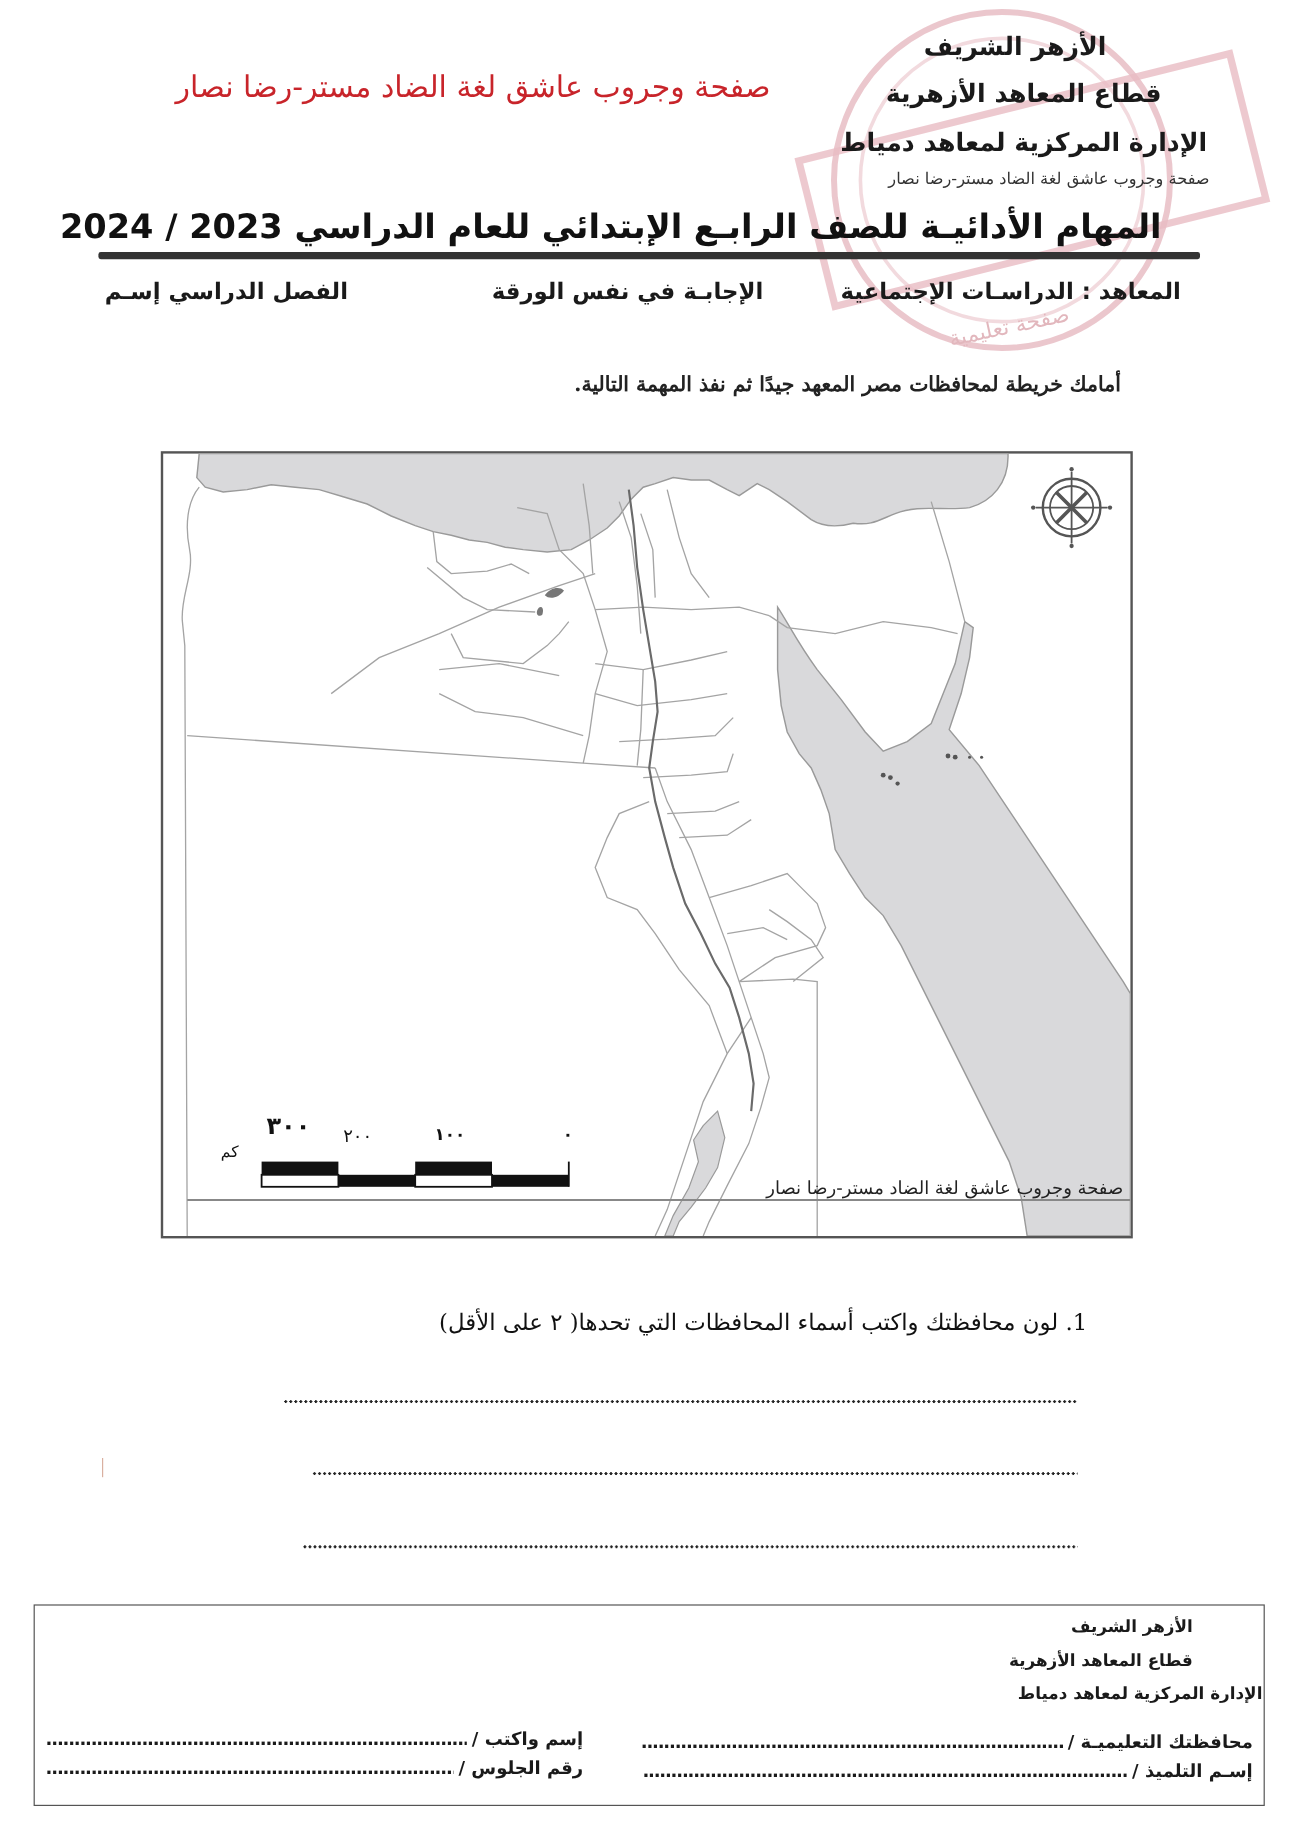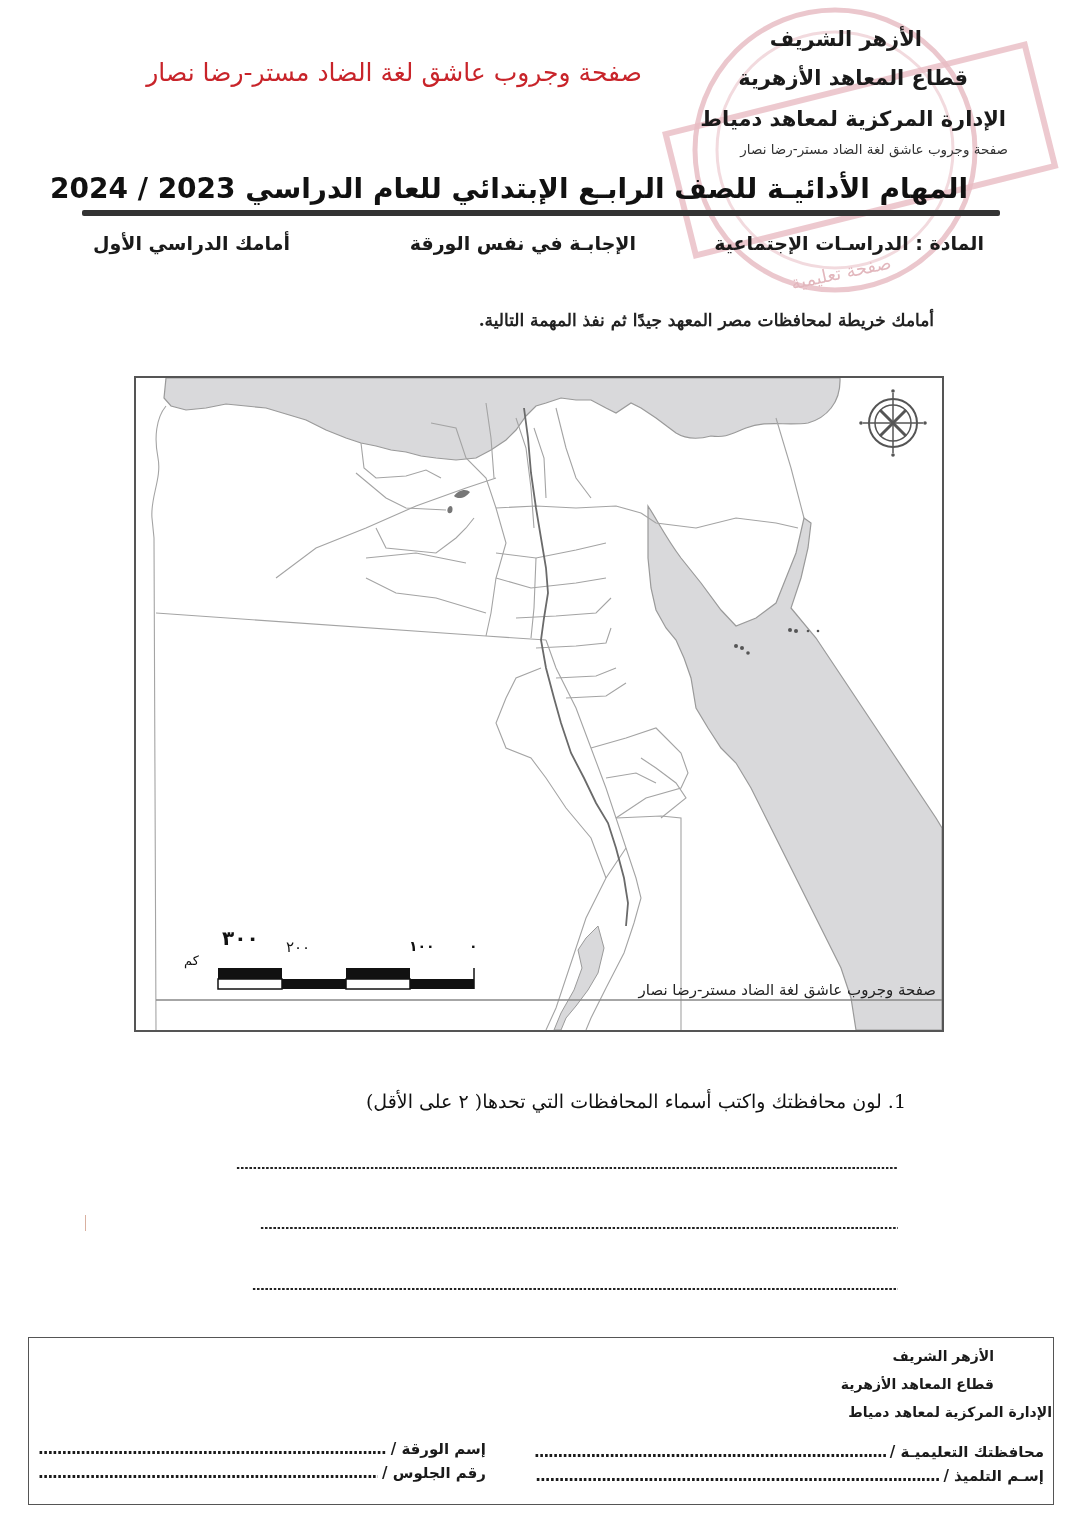--- a/index.html
+++ b/index.html
@@ -56,23 +56,23 @@
 <div class="abs rtl inst-line" style="right:158px;top:27px;">الأزهر الشريف</div>
 <div class="abs rtl inst-line" style="right:112px;top:66px;">قطاع المعاهد الأزهرية</div>
 <div class="abs rtl inst-line" style="right:74px;top:107px;">الإدارة المركزية لمعاهد دمياط</div>
 <div class="abs rtl brand-small" style="right:72px;top:141px;">صفحة وجروب عاشق لغة الضاد مستر-رضا نصار</div>
 
 <div class="abs rtl brand-red" style="right:438px;top:58px;">صفحة وجروب عاشق لغة الضاد مستر-رضا نصار</div>
 
 <div class="abs rtl main-title" style="right:112px;top:172px;">المهام الأدائيـة للصف الرابـع الإبتدائي للعام الدراسي 2023 / 2024</div>
 <div class="abs title-rule" style="left:82px;top:210px;width:918px;"></div>
 
-<div class="abs rtl meta-item" style="right:96px;top:232px;">المادة : الدراسـات الإجتماعية</div>
+<div class="abs rtl meta-item" style="right:96px;top:232px;">المعاهد : الدراسـات الإجتماعية</div>
 <div class="abs rtl meta-item" style="right:444px;top:232px;">الإجابـة في  نفس الورقة</div>
-<div class="abs rtl meta-item" style="right:790px;top:232px;">أمامك الدراسي الأول</div>
+<div class="abs rtl meta-item" style="right:790px;top:232px;">الفصل الدراسي إسـم</div>
 
 <div class="abs rtl instruction" style="right:146px;top:310px;">أمامك خريطة لمحافظات مصر المعهد جيدًا ثم نفذ المهمة التالية.</div>
 
 <div class="abs map-frame" style="left:134px;top:376px;width:806px;height:652px;">
   <svg width="806" height="652" viewBox="0 0 806 652">
 
     <path d="M30,0 L704,0 C705,25 690,40 672,45 C650,48 630,42 610,50 C595,56 590,60 575,58 C560,62 548,60 540,55 L520,40 L505,30 L495,25 L480,35 L470,30 L455,22 L440,22 L425,20 L410,25 L400,28 L390,38 L380,52 L370,62 L355,72 L340,80 L320,82 L300,80 L285,78 L270,74 L255,72 L240,68 L225,65 L210,60 L190,52 L170,42 L150,36 L130,30 L110,28 L90,26 L70,30 L50,32 L35,28 L28,20 Z" fill="#d9d9db" stroke="#9a9a9a" stroke-width="1.2"></path>
 
     <path d="M512,128 C520,140 530,160 545,180 L565,205 L585,232 L600,248 L620,240 L640,225 L650,200 L660,175 L668,140 L675,145 L672,170 L665,200 L655,230 L680,260 L700,290 L720,320 L740,350 L760,380 L780,410 L800,440 L806,450 L806,652 L720,652 L715,620 L705,590 L690,560 L675,530 L660,500 L645,470 L630,440 L615,410 L600,385 L585,370 L572,350 L560,330 L555,300 L548,280 L540,262 L530,250 L520,232 L515,210 L512,180 Z" fill="#d9d9db" stroke="#9a9a9a" stroke-width="1.2"></path>
 
@@ -144,21 +144,21 @@
       <rect x="64" y="11" width="64" height="10" fill="#111"></rect>
       <rect x="128" y="0" width="64" height="11" fill="#111"></rect>
       <rect x="128" y="11" width="64" height="10" fill="#fff" stroke="#111" stroke-width="1.5"></rect>
       <rect x="192" y="11" width="64" height="10" fill="#111"></rect>
       <line x1="256" y1="0" x2="256" y2="21" stroke="#111" stroke-width="1.5"></line>
     </g>
   </svg>
 
   
   <div class="abs" style="left:333px;top:560px;font-size:14px;font-weight:bold;">٠</div>
-  <div class="abs" style="left:226px;top:560px;font-size:14px;font-weight:bold;letter-spacing:2px;margin-left:47px;">١٠٠</div>
+  <div class="abs" style="left:226px;top:560px;font-size:14px;font-weight:bold;letter-spacing:2px;">١٠٠</div>
   <div class="abs" style="left:150px;top:560px;font-size:15px;font-weight:normal;letter-spacing:2px;">٢٠٠</div>
   <div class="abs" style="left:86px;top:548px;font-size:20px;font-weight:bold;letter-spacing:2px;">٣٠٠</div>
   <div class="abs rtl" style="left:48px;top:575px;font-size:13px;">كم</div>
 
   <div class="abs rtl" style="right:6px;top:603px;font-size:15px;color:#222;white-space:nowrap;">صفحة وجروب عاشق لغة الضاد مستر-رضا نصار</div>
 </div>
 
 <div class="abs rtl question" style="right:174px;top:1090px;">
   <span>1.</span>
   <span>لون محافظتك واكتب أسماء المحافظات التي تحدها( ٢ على الأقل)</span>
@@ -179,19 +179,19 @@
 <div class="abs rtl footer-field" style="right:36px;top:1443px;width:510px;">
   <span>محافظتك التعليميـة /</span>
   <span class="dots" style="flex:1;direction:ltr;text-align:right;">...................................................................................,,</span>
 </div>
 <div class="abs rtl footer-field" style="right:36px;top:1467px;width:510px;">
   <span>إسـم التلميذ /</span>
   <span class="dots" style="flex:1;direction:ltr;text-align:right;">......................................................................................</span>
 </div>
 
 <div class="abs rtl footer-field" style="left:38px;top:1440px;width:448px;">
-  <span>إسم الورقة /</span>
+  <span>إسم واكتب /</span>
   <span class="dots" style="flex:1;direction:ltr;text-align:right;">...................................................................................,,</span>
 </div>
 <div class="abs rtl footer-field" style="left:38px;top:1464px;width:448px;">
   <span>رقم الجلوس /</span>
   <span class="dots" style="flex:1;direction:ltr;text-align:right;">......................................................................................</span>
 </div>
 
 </body></html>

